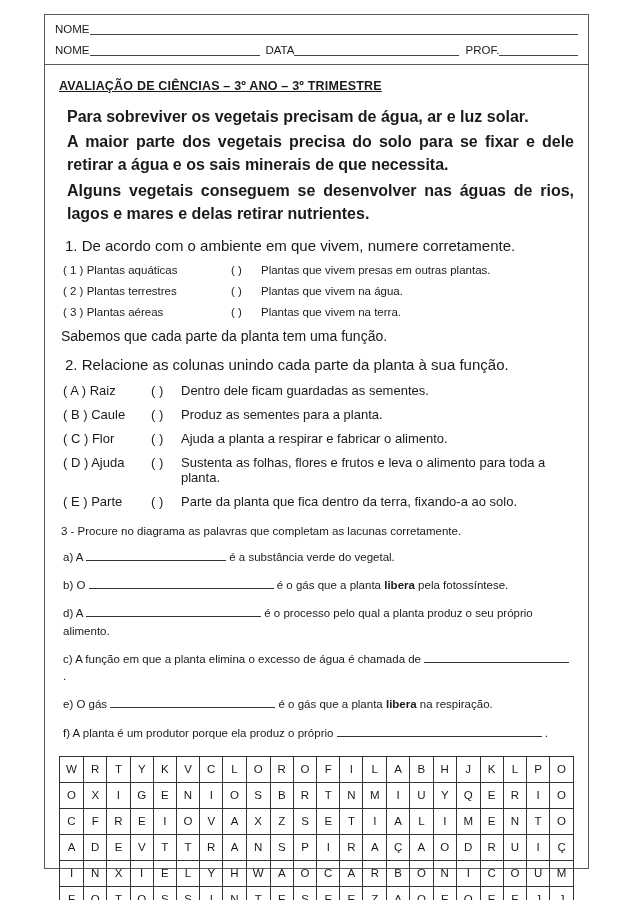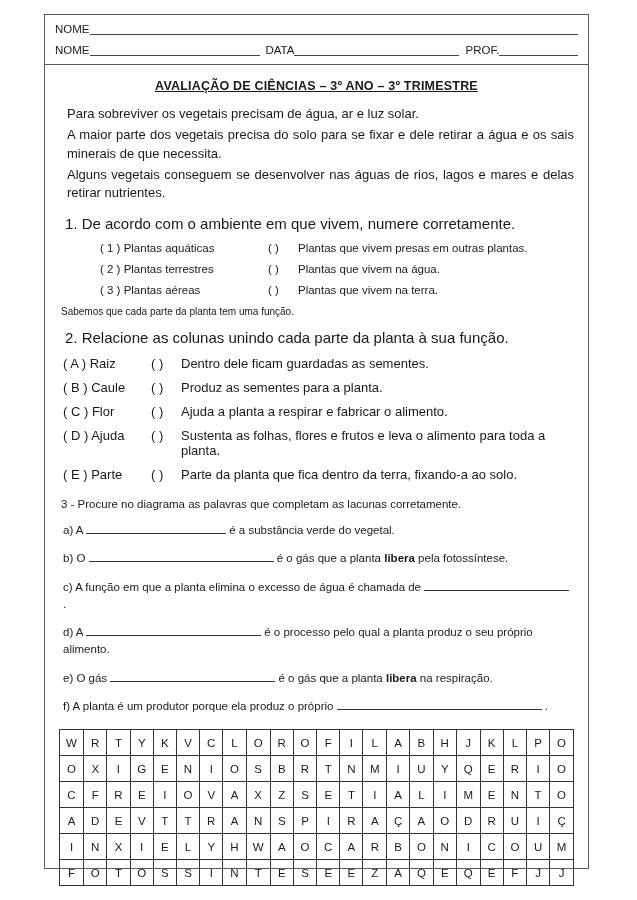--- a/index.html
+++ b/index.html
@@ -49,52 +49,52 @@
     border-bottom: 1px solid #444;
     height: 11px;
     display: inline-block;
   }
   .fill { flex: 1 1 auto; }
   .body {
     padding: 10px 14px 10px 14px;
     box-sizing: border-box;
   }
   .title {
-    text-align: center;
+    text-align: left;
     font-size: 12.5px;
     font-weight: bold;
     text-decoration: underline;
     margin: 4px 0 12px 0;
     letter-spacing: 0.2px;
   }
   .para {
-    font-size: 13px;
+    font-size: 16px;
     line-height: 1.45;
     text-align: justify;
     margin: 0 0 2px 0;
     padding-left: 8px;
+    font-weight: bold;
   }
   .q {
     font-size: 15px;
     margin: 12px 0 10px 0;
     padding-left: 6px;
   }
   .pairs { margin: 0 0 4px 0; padding-left: 4px; }
   .pair-row {
     font-size: 11.5px;
     margin-bottom: 9px;
     display: flex;
     align-items: baseline;
-    margin-left: 37px;
   }
   .pair-left { width: 168px; flex: none; }
   .pair-paren { width: 30px; flex: none; }
   .pair-right { flex: 1 1 auto; }
   .stmt {
-    font-size: 10px;
+    font-size: 14px;
     margin: 10px 0 4px 0;
     padding-left: 2px;
   }
   .col-row {
     font-size: 13px;
     margin-bottom: 9px;
     display: flex;
     align-items: baseline;
   }
   .col-left { width: 88px; flex: none; }
@@ -231,29 +231,29 @@
 
       <div class="blank-item">
         <span>b) O</span>
         <span class="blankline b2"></span>
         <span>é o gás que a planta</span>
         <b>libera</b>
         <span>pela fotossíntese.</span>
       </div>
 
       <div class="blank-item">
+        <span>d) A</span>
+        <span class="blankline b4"></span>
+        <span>é o processo pelo qual a planta produz o seu próprio alimento.</span>
+      </div>
+
+      <div class="blank-item">
         <span>c) A função em que a planta elimina o excesso de água é chamada de</span>
         <span class="blankline b3"></span>
         <span>.</span>
-      </div>
-
-      <div class="blank-item">
-        <span>d) A</span>
-        <span class="blankline b4"></span>
-        <span>é o processo pelo qual a planta produz o seu próprio alimento.</span>
       </div>
 
       <div class="blank-item">
         <span>e) O gás</span>
         <span class="blankline b5"></span>
         <span>é o gás que a planta</span>
         <b>libera</b>
         <span>na respiração.</span>
       </div>
 

